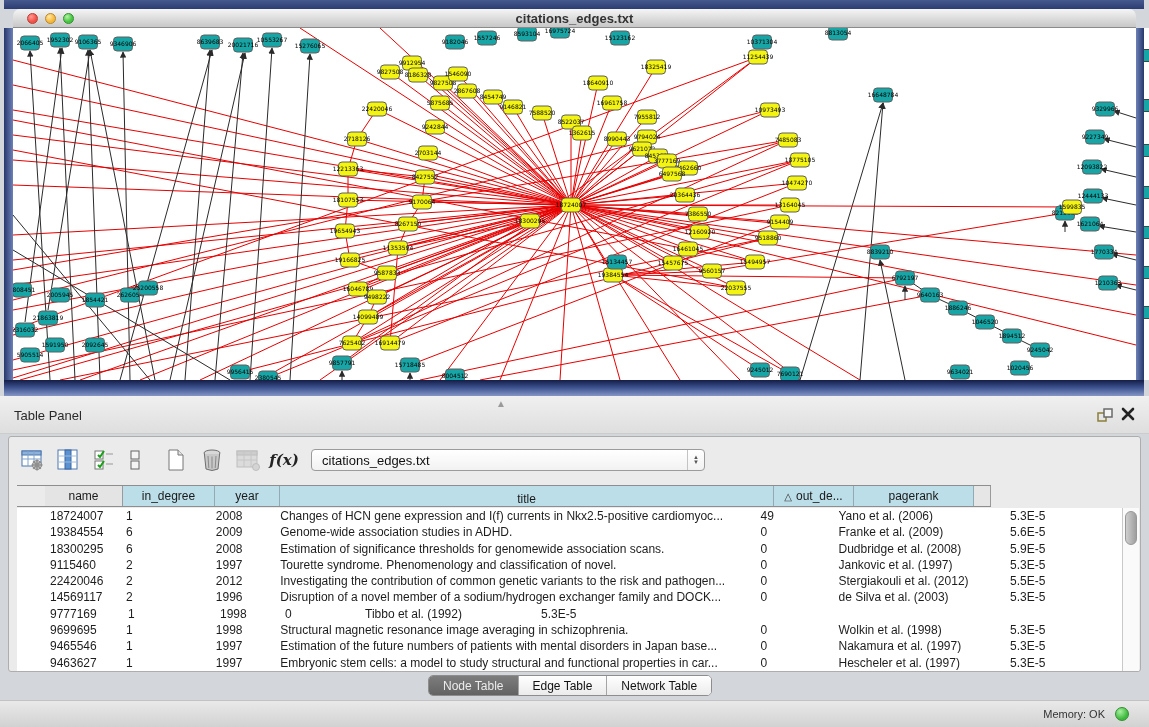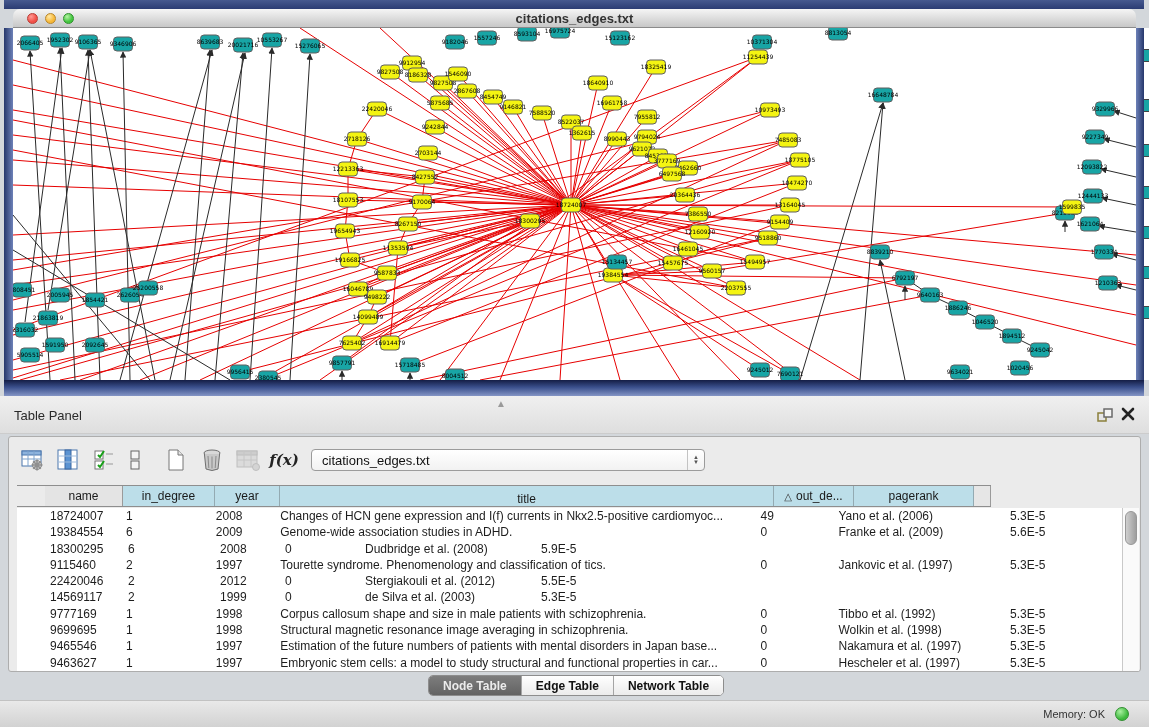--- a/index.html
+++ b/index.html
@@ -63,21 +63,21 @@
             background:linear-gradient(90deg,#cfcfcf,#9e9e9e); border:1px solid #979797; }
 
   
   .c0{width:78px;margin-left:28px;} .c1{width:92px;} .c2{width:65px;} .c3{width:494px;align-items:flex-end;} .c4{width:80px;} .c5{width:176px;} .c6{width:120px;}
   .th.c0{justify-content:center;} .trow .c3{padding-left:6px;}
 
   
   .tabs { position:absolute; top:675px; left:428px; height:21px; display:flex; border:1px solid #8d8d8d;
           border-radius:5px; overflow:hidden; background:#fff; font-size:12px; }
   .seg { display:flex; align-items:center; justify-content:center; padding:0 14px; height:100%;
-         background:linear-gradient(#ffffff,#ebebeb); color:#111; border-right:1px solid #a5a5a5; cursor:pointer;font-weight:bold; }
+         background:linear-gradient(#ffffff,#ebebeb); color:#111; border-right:1px solid #a5a5a5; cursor:pointer; }
   .seg:last-child { border-right:none; }
   .seg.active { background:linear-gradient(#7d7d7d,#636363); color:#ececec; }
 
   
   .statusbar { position:absolute; left:0; top:700px; width:1149px; height:27px;
                background:linear-gradient(#e9e9e9,#d2d2d2); border-top:1px solid #c2c2c2; }
   .mem-label { position:absolute; right:44px; top:7px; font-size:11px; color:#333;text-align:right; }
   .mem-dot { position:absolute; right:20px; top:6px; width:14px; height:14px; border-radius:50%;
              background:radial-gradient(circle at 35% 30%, #a9f0a0,#3db93d 65%); border:1px solid #2f8f2f; }
 </style>
@@ -631,54 +631,56 @@
         <div class="td c2">2009</div>
         <div class="td c3">Genome-wide association studies in ADHD.</div>
         <div class="td c4">0</div>
         <div class="td c5">Franke et al. (2009)</div>
         <div class="td c6">5.6E-5</div>
       </div>
       <div class="trow">
         <div class="td c0">18300295</div>
         <div class="td c1">6</div>
         <div class="td c2">2008</div>
+        <div class="td c3">Estimation of significance thresholds for genomewide association scans.</div>
         <div class="td c4">0</div>
         <div class="td c5">Dudbridge et al. (2008)</div>
         <div class="td c6">5.9E-5</div>
       </div>
       <div class="trow">
         <div class="td c0">9115460</div>
         <div class="td c1">2</div>
         <div class="td c2">1997</div>
-        <div class="td c3">Tourette syndrome. Phenomenology and classification of tics.</div>
+        <div class="td c3">Tourette syndrome. Phenomenology and classification of novel.</div>
         <div class="td c4">0</div>
         <div class="td c5">Jankovic et al. (1997)</div>
         <div class="td c6">5.3E-5</div>
       </div>
       <div class="trow">
         <div class="td c0">22420046</div>
         <div class="td c1">2</div>
         <div class="td c2">2012</div>
+        <div class="td c3">Investigating the contribution of common genetic variants to the risk and pathogen...</div>
         <div class="td c4">0</div>
         <div class="td c5">Stergiakouli et al. (2012)</div>
         <div class="td c6">5.5E-5</div>
       </div>
       <div class="trow">
         <div class="td c0">14569117</div>
         <div class="td c1">2</div>
-        <div class="td c2">1999</div>
+        <div class="td c2">1996</div>
+        <div class="td c3">Disruption of a novel member of a sodium/hydrogen exchanger family and DOCK...</div>
         <div class="td c4">0</div>
         <div class="td c5">de Silva et al. (2003)</div>
         <div class="td c6">5.3E-5</div>
       </div>
       <div class="trow">
         <div class="td c0">9777169</div>
         <div class="td c1">1</div>
         <div class="td c2">1998</div>
-        <div class="td c3">Corpus callosum shape and size in male patients with schizophrenia.</div>
         <div class="td c4">0</div>
         <div class="td c5">Tibbo et al. (1992)</div>
         <div class="td c6">5.3E-5</div>
       </div>
       <div class="trow">
         <div class="td c0">9699695</div>
         <div class="td c1">1</div>
         <div class="td c2">1998</div>
         <div class="td c3">Structural magnetic resonance image averaging in schizophrenia.</div>
         <div class="td c4">0</div>

